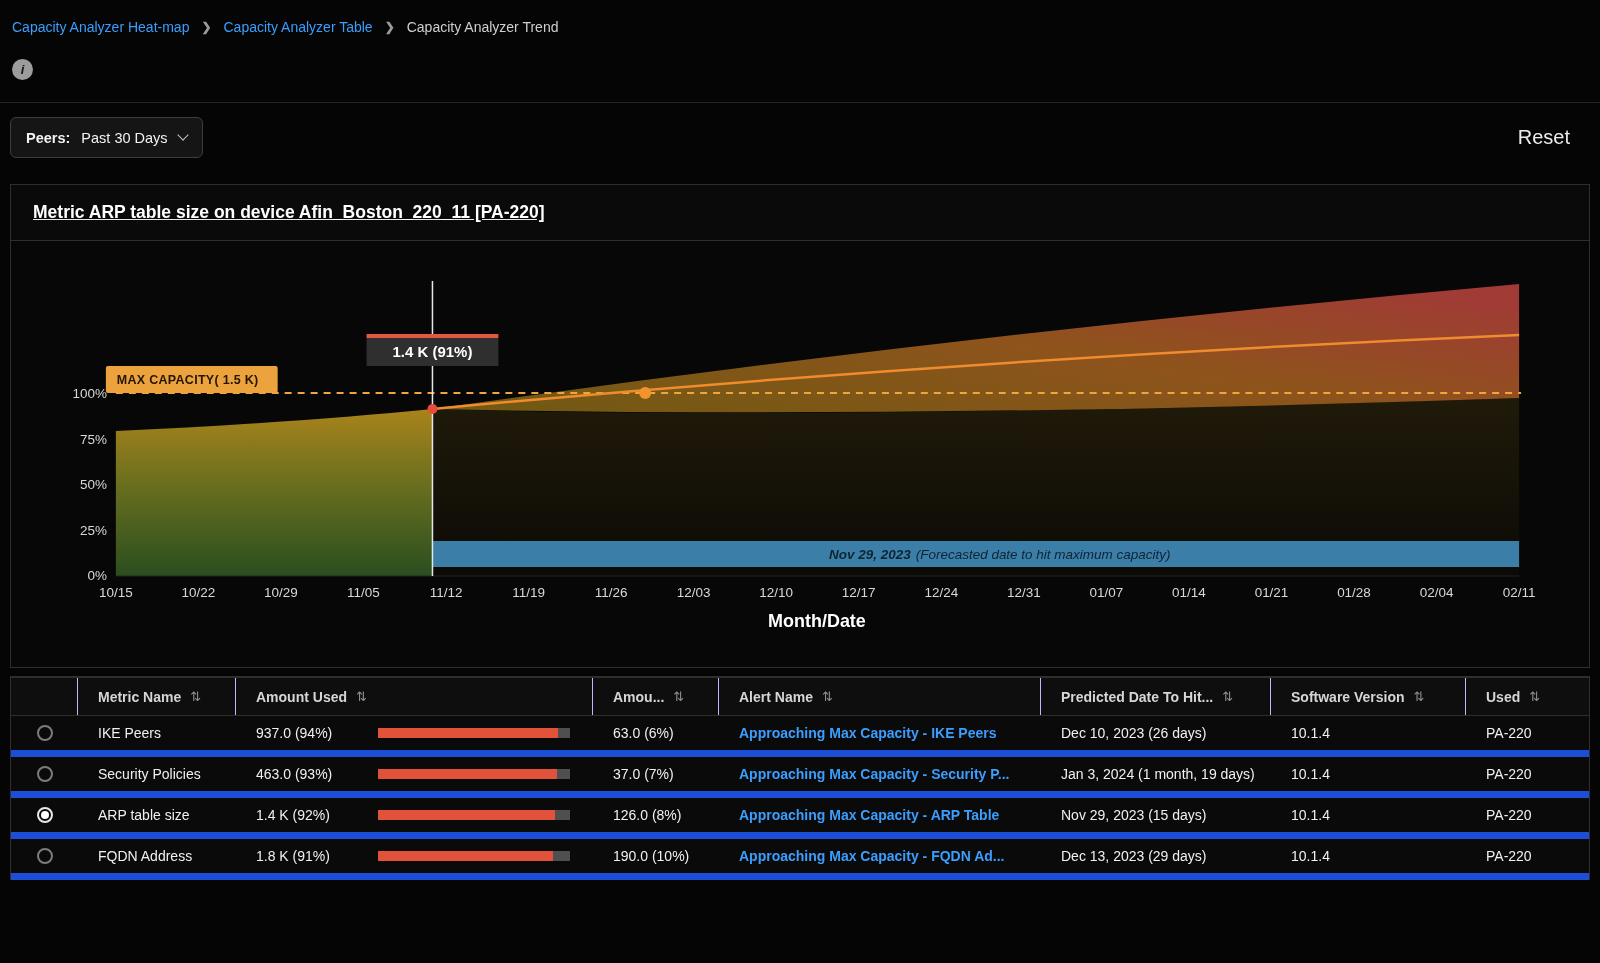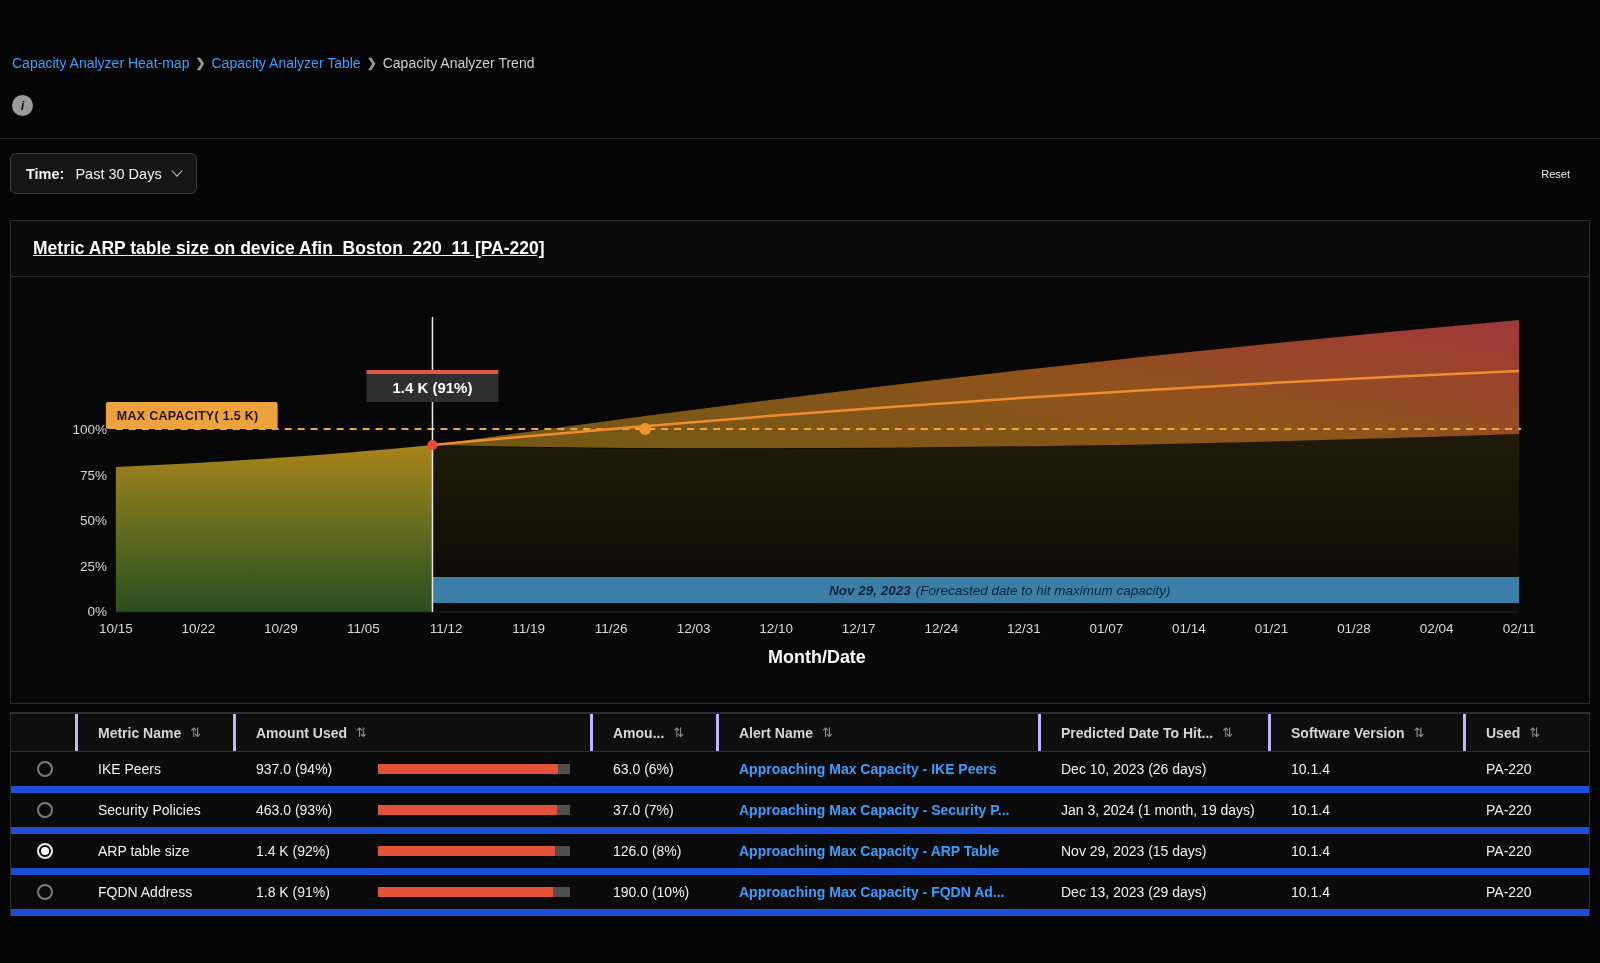--- a/index.html
+++ b/index.html
@@ -1,39 +1,39 @@
 <!DOCTYPE html>
 <html><head>
 <meta charset="utf-8">
 <style>
   * { box-sizing: border-box; margin: 0; padding: 0; }
   html,body { width:1600px; height:963px; overflow:hidden; }
   body { background:#050505; color:#e8e8e8; font-family:"Liberation Sans",sans-serif; }
 
   
-  .breadcrumb { display:flex; align-items:center; gap:6px; padding:19px 12px 0 12px; font-size:14px;margin-top:36px; }
+  .breadcrumb { display:flex; align-items:center; gap:12px; padding:19px 12px 0 12px; font-size:14px; }
   .bc-link { color:#3b9eff; text-decoration:none; cursor:pointer; }
   .bc-sep { color:#9a9a9a; font-size:12px; font-weight:700; }
   .bc-current { color:#cfcfcf; }
 
   .page-title-row { display:flex; align-items:center; gap:13px; padding:24px 12px 22px 12px; }
   .page-title { font-size:28px; font-weight:700; color:#ffffff; letter-spacing:.2px; }
   .info-icon { width:21px; height:21px; border-radius:50%; background:#9c9c9c; color:#141414;
                font-size:13px; font-weight:700; display:flex; align-items:center; justify-content:center; font-style:italic;}
 
   .divider { height:1px; background:#242424; }
 
   .filter-bar { display:flex; align-items:center; gap:13px; padding:14px 30px 13px 10px; }
   .dropdown { display:flex; align-items:center; gap:11px; background:#151515; border:1px solid #3d3d3d;
               border-radius:6px; padding:0 15px; height:41px; font-size:14.5px; cursor:pointer; }
   .dd-label { font-weight:700; color:#f2f2f2; }
   .dd-value { color:#f2f2f2; }
   .caret { width:8px; height:8px; border-right:1.6px solid #c0c0c0; border-bottom:1.6px solid #c0c0c0;
            transform:rotate(45deg); margin-top:-5px; }
-  .reset { margin-left:auto; font-size:11px; color:#ececec; cursor:pointer; }
+  .reset { margin-left:auto; font-size:20px; color:#ececec; cursor:pointer; }
 
   
   .panel { margin:13px 10px 0 10px; border:1px solid #2e2e2e; background:#0a0a0a;text-decoration:underline; }
   .panel-header { padding:17px 22px; font-size:17.5px; font-weight:700; color:#fff; border-bottom:1px solid #2e2e2e; }
   .chart-wrap { height:426px; }
   svg { display:block; font-family:"Liberation Sans",sans-serif; }
   .xtick { fill:#d8d8d8; font-size:13.5px; text-anchor:middle; }
   .ytick { fill:#d8d8d8; font-size:13.5px; text-anchor:end; }
   .badge-text { font-size:12.5px; font-weight:700; fill:#241600; letter-spacing:.3px; }
   .band-text { font-size:13.5px; font-style:italic; fill:#0e2434; text-anchor:middle; }
@@ -41,21 +41,21 @@
   .tooltip-text { font-size:15px; font-weight:700; fill:#ffffff; text-anchor:middle; }
   .axis-title { font-size:18px; font-weight:700; fill:#ffffff; text-anchor:middle; }
 
   
   .table-panel { margin:8px 10px 0 10px; border:1px solid #2e2e2e; border-bottom:none; background:#0a0a0a;
                  --cols: 67px 158px 357px 126px 322px 230px 195px 125px; }
   .table-title { padding:16px 22px; font-size:17.5px; font-weight:700; color:#fff; }
   .thead { display:grid; grid-template-columns:var(--cols); border-top:1px solid #2e2e2e; border-bottom:1px solid #2e2e2e;
            background:#0e0e0e; height:39px; align-items:center; }
   .hcell { display:flex; align-items:center; gap:9px; padding:0 8px 0 20px; font-size:14px; font-weight:700;
-           color:#d6d6d6; height:100%; border-right:3px solid #c4b5fd; white-space:nowrap; overflow:hidden; }
+           color:#d6d6d6; height:100%; border-right:1px solid #c4b5fd; white-space:nowrap; overflow:hidden; }
   .hcell:last-child { border-right:none; }
   .hcell.c-radio { padding:0; }
   .sort { color:#8f8f8f; font-size:13px; font-weight:400; cursor:pointer; flex:none; }
   .trow { display:grid; grid-template-columns:var(--cols); height:41px; align-items:center; border-bottom:7px solid #1d4ed8; }
   .cell { padding:0 8px 0 20px; font-size:14px; color:#f0f0f0; white-space:nowrap; overflow:hidden; }
   .c-radio { display:flex; justify-content:center; padding:0; }
   .radio { width:16px; height:16px; border-radius:50%; border:2px solid #7c7c7c; display:inline-block;
            position:relative; cursor:pointer; }
   .radio.selected { border-color:#e8e8e8; }
   .radio.selected::after { content:""; position:absolute; inset:2px; border-radius:50%; background:#ffffff; }
@@ -77,21 +77,21 @@
 </div>
 
 <div class="page-title-row">
   <div class="info-icon">i</div>
 </div>
 
 <div class="divider"></div>
 
 <div class="filter-bar">
   <div class="dropdown">
-    <span class="dd-label">Time:</span>
+    <span class="dd-label">Peers:</span>
     <span class="dd-value">Past 30 Days</span>
     <span class="caret"></span>
   </div>
   <span class="reset">Reset</span>
 </div>
 
 <div class="panel">
   <div class="panel-header">Metric ARP table size on device Afin_Boston_220_11 [PA-220]</div>
   <div class="chart-wrap">
     <svg id="trend-svg" width="100%" height="426" viewBox="0 0 1580 426" preserveAspectRatio="none">

